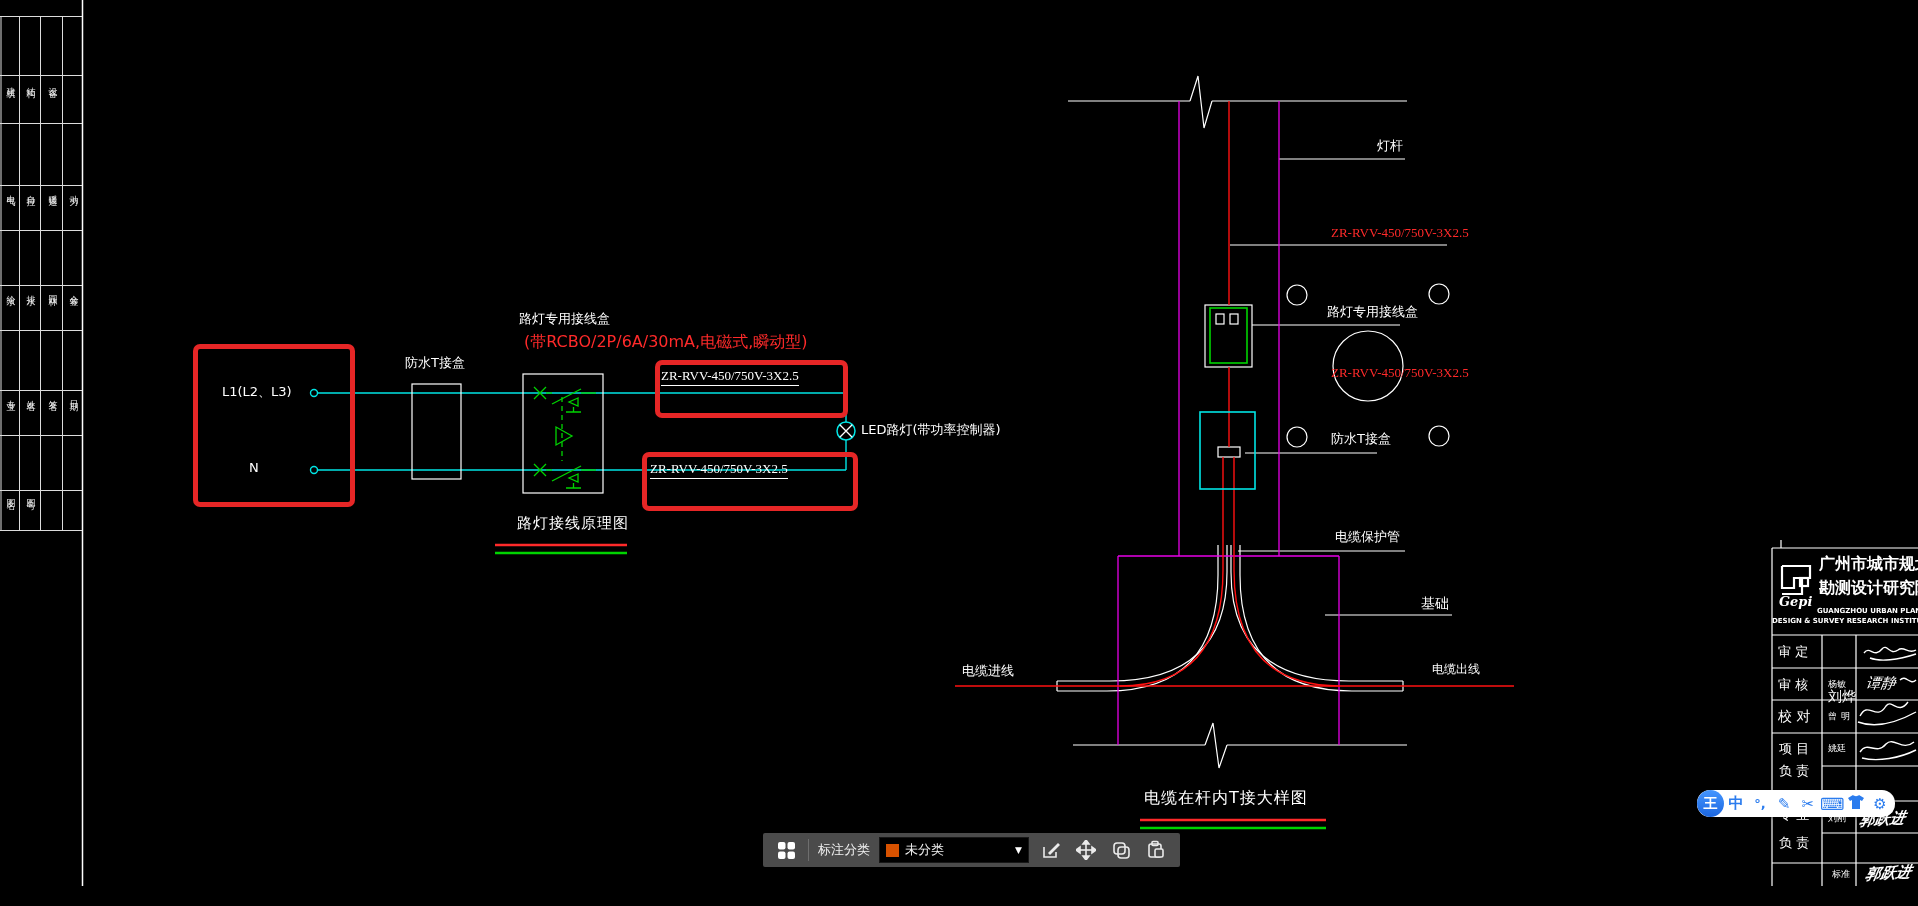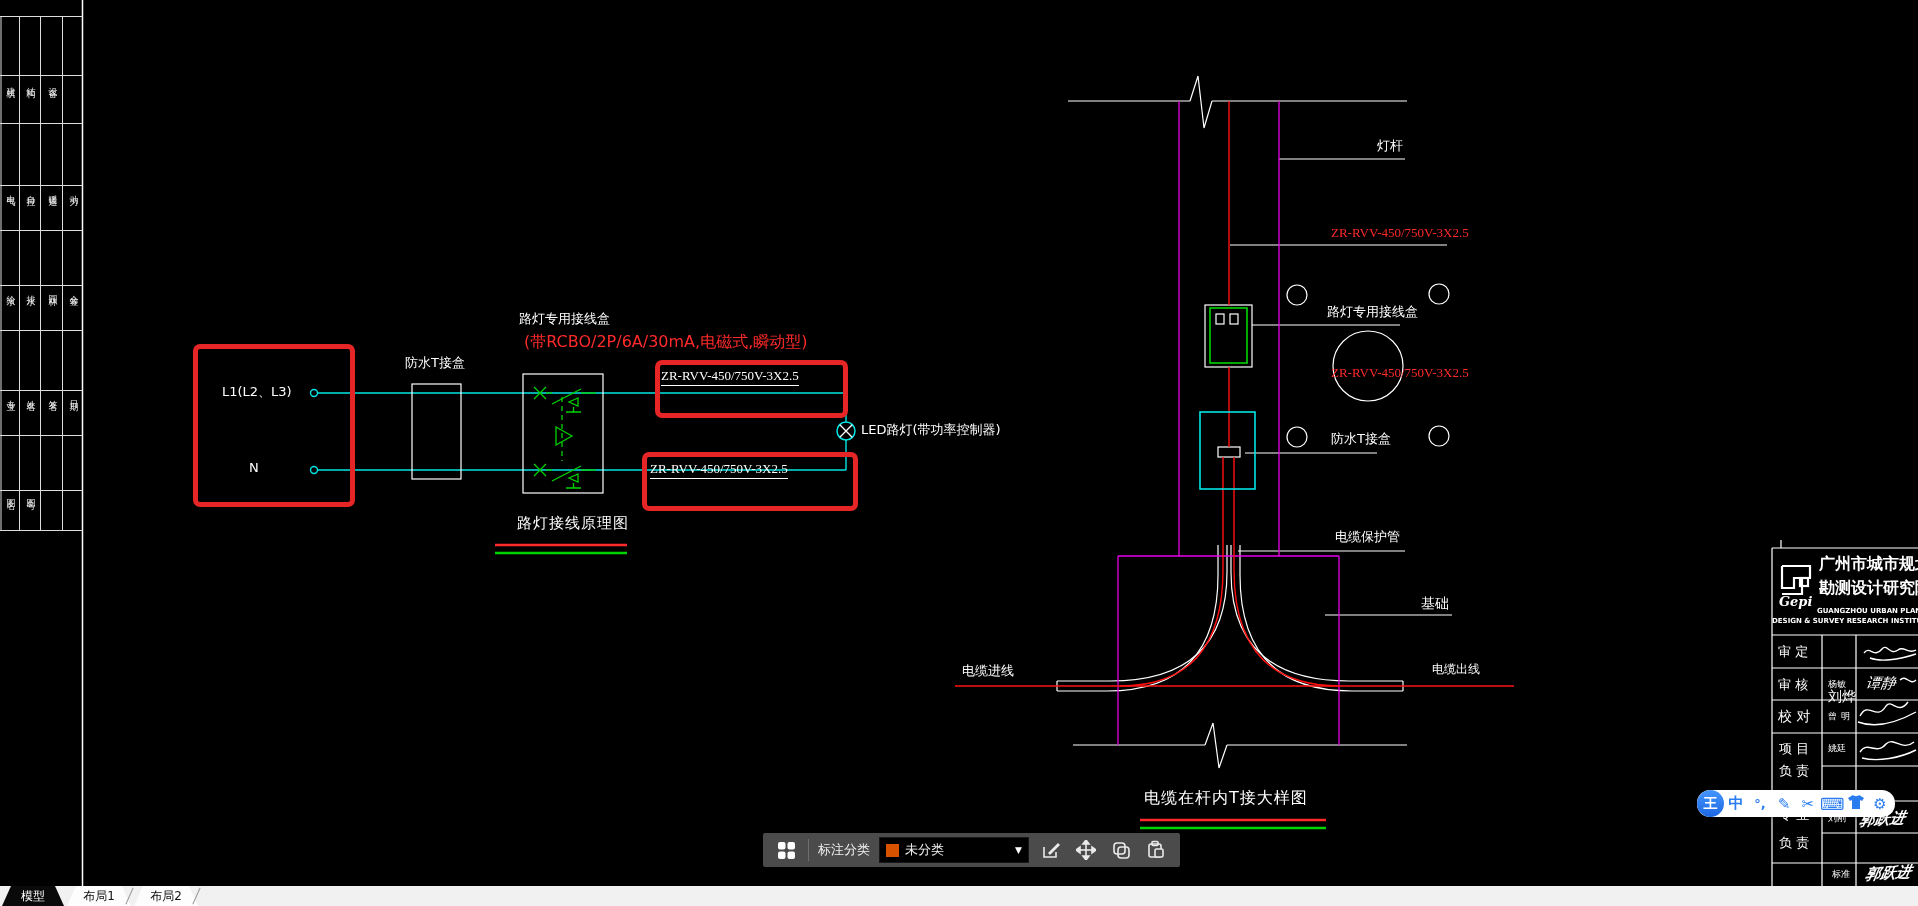--- a/index.html
+++ b/index.html
@@ -283,27 +283,20 @@
     </span>
     <span class="icon-btn">
       <svg width="20" height="20" viewBox="0 0 20 20" fill="none" stroke="#eaeaea" stroke-width="1.6">
         <rect x="3" y="4" width="12" height="13" rx="2"></rect>
           <rect x="6" y="1.5" width="6" height="4" rx="1"></rect>
         <rect x="9" y="9" width="8" height="8" rx="1.5" fill="#4b4b4b"></rect>
       </svg>
     </span>
   </div>
 
-  <div id="tabbar">
-    <div class="tab active" style="left:2px;width:62px;">模型</div>
-    <div class="tab inactive" style="left:67px;width:64px;">布局1</div>
-    <div class="tab inactive" style="left:134px;width:64px;">布局2</div>
-    <div class="tabline" style="left:129px;"></div>
-    <div class="tabline" style="left:196px;"></div>
-  </div>
 
   <div id="ime">
     <span class="bubble">王</span>
     <span class="it">中</span>
     <span class="it" style="font-size:13px;">°,</span>
     <span class="it">✎</span>
     <span class="it">✂</span>
     <span class="it" style="font-size:17px;">⌨</span>
     <span class="it">
       <svg width="16" height="14" viewBox="0 0 16 14" fill="#2b7cee">

